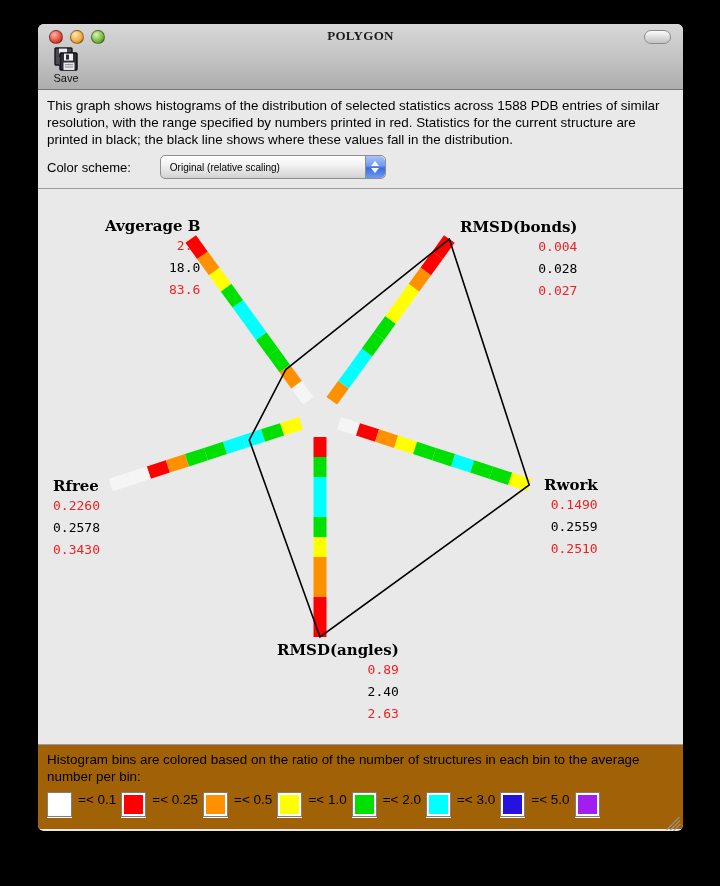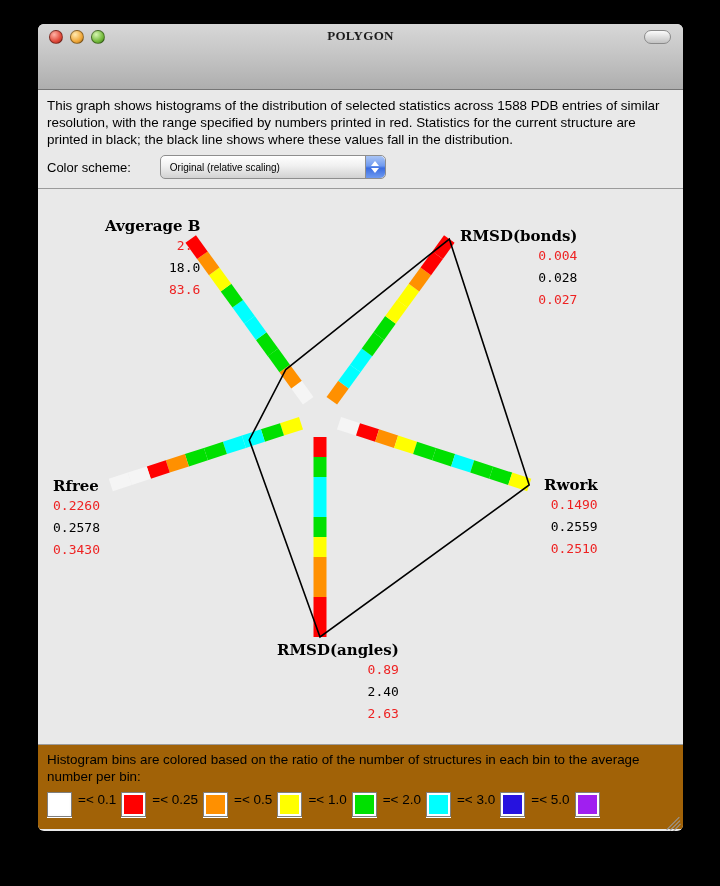--- a/index.html
+++ b/index.html
@@ -97,20 +97,36 @@
 
 <div class="window">
   <div class="chrome">
     <div class="titlebar">
       <span class="tl red"></span>
       <span class="tl yellow"></span>
       <span class="tl green"></span>
       <div class="title">POLYGON</div>
       <span class="pill"></span>
     </div>
+    <div class="toolbar">
+      <div class="save-btn">
+        <svg width="26" height="26" viewBox="0 0 26 26">
+          <rect x="2" y="2" width="17" height="17" rx="1" fill="#4a4a52" stroke="#141418" stroke-width="1.4"></rect>
+          <rect x="6" y="2.6" width="8" height="6" fill="#e8e8f0"></rect>
+          <rect x="6" y="11" width="10" height="8" fill="#cfcfd8"></rect>
+          <rect x="7" y="7" width="17" height="17" rx="1" fill="#2e2e36" stroke="#0a0a0e" stroke-width="1.4"></rect>
+          <rect x="11" y="7.6" width="9" height="7" fill="#f2f2f6"></rect>
+          <rect x="13" y="8.6" width="3" height="5" fill="#2e2e36"></rect>
+          <rect x="10.5" y="16.5" width="11" height="7.5" fill="#e6e6ec"></rect>
+          <rect x="12" y="18" width="8" height="1.2" fill="#9a9aa4"></rect>
+          <rect x="12" y="20.4" width="8" height="1.2" fill="#9a9aa4"></rect>
+        </svg>
+        <span class="save-label">Save</span>
+      </div>
+    </div>
   </div>
 
   <div class="desc-panel">
     <p class="desc-text">This graph shows histograms of the distribution of selected statistics across 1588 PDB entries of similar resolution, with the range specified by numbers printed in red.  Statistics for the current structure are printed in black; the black line shows where these values fall in the distribution.</p>
     <div class="scheme-row">
       <span class="scheme-label">Color scheme:</span>
       <div class="popup">
         <span class="popup-value">Original (relative scaling)</span>
         <span class="popup-stepper">
           <span class="arrow-up"></span>
@@ -120,21 +136,21 @@
     </div>
   </div>
 
   <div class="plot-area">
     <div class="axis-block" style="left: 67px; top: 28px;">
       <div class="axis-label">Avgerage B</div>
       <div class="axis-num red">2.4</div>
       <div class="axis-num">18.0</div>
       <div class="axis-num red">83.6</div>
     </div>
-    <div class="axis-block" style="left: 422px; top: 38px;">
+    <div class="axis-block" style="left: 422px; top: 29px;">
       <div class="axis-label">RMSD(bonds)</div>
       <div class="axis-num red">0.004</div>
       <div class="axis-num">0.028</div>
       <div class="axis-num red">0.027</div>
     </div>
     <div class="axis-block" style="left: 506px; top: 287px;">
       <div class="axis-label">Rwork</div>
       <div class="axis-num red">0.1490</div>
       <div class="axis-num">0.2559</div>
       <div class="axis-num red">0.2510</div>

